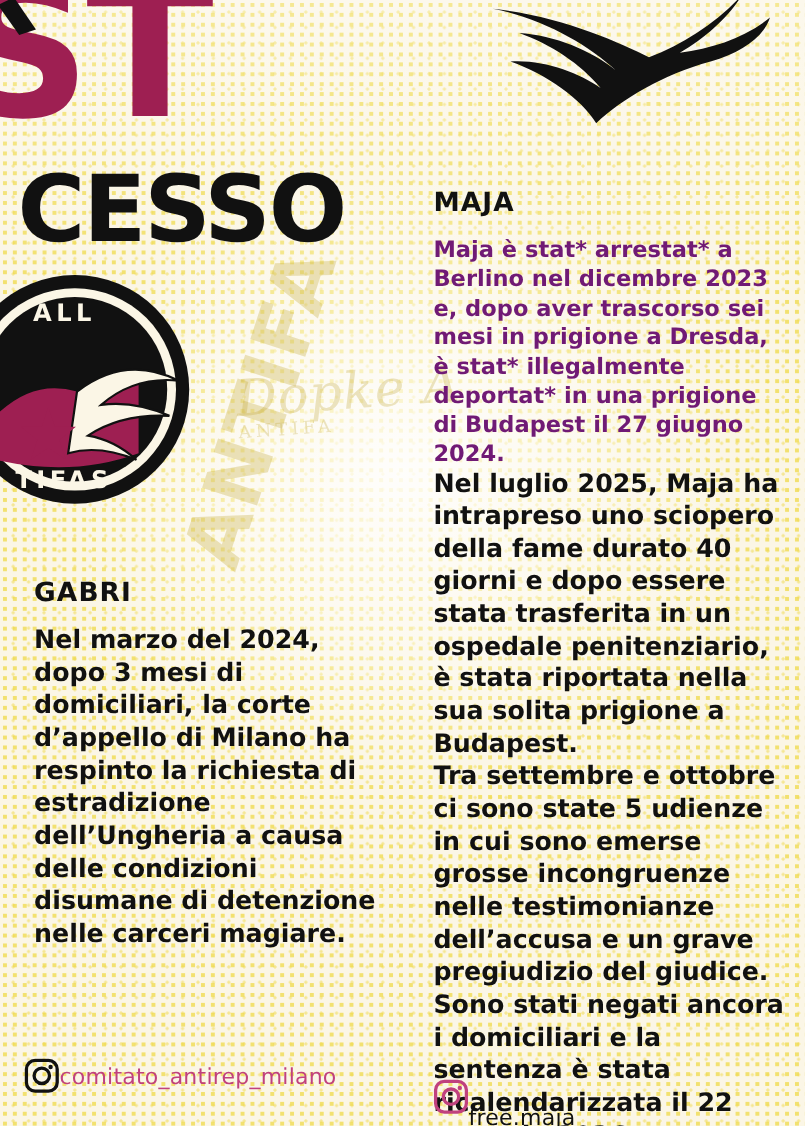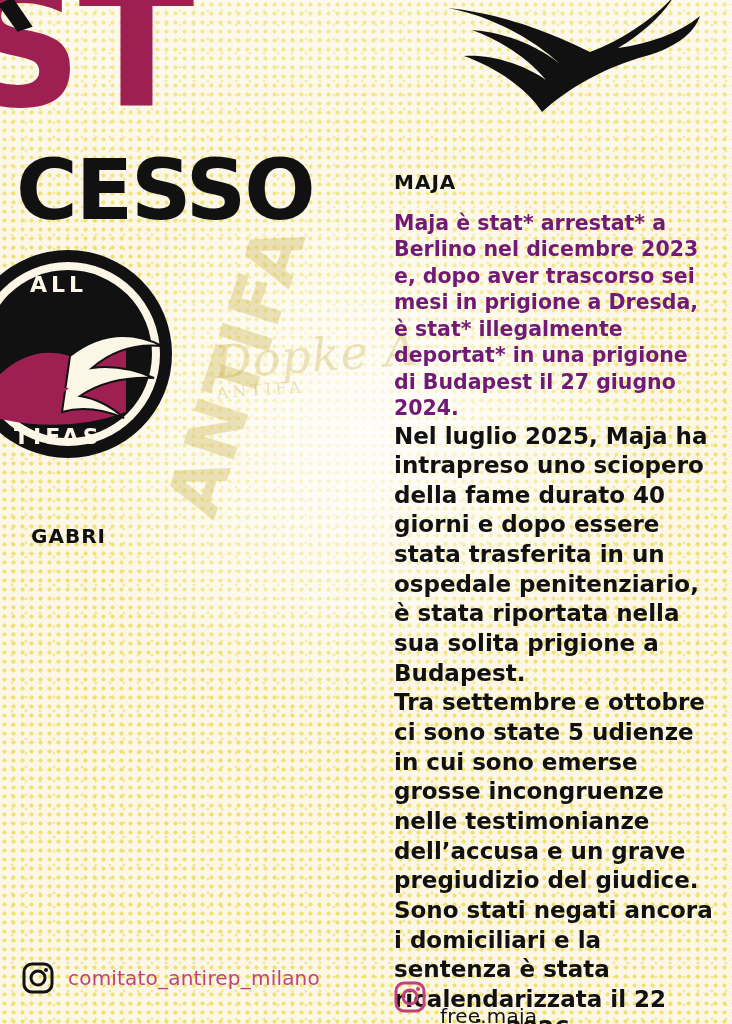--- a/index.html
+++ b/index.html
@@ -102,21 +102,21 @@
   .logo{position:absolute;left:-48px;top:238px;width:232px;height:232px;}
 
   
   .col{position:absolute;}
   .col-left{left:31px;top:524px;width:330px;}
   .col-right{left:394px;top:170px;width:320px;}
 
   .col-title{
     font-family:"DejaVu Sans", sans-serif;
     font-weight:bold;
-    font-size:20px;
+    font-size:24px;
     letter-spacing:1px;
     color:#111;
     margin:0 0 16px 0;
   }
   .lead{
     font-family:"DejaVu Sans", sans-serif;
     font-weight:bold;
     font-size:20.5px;
     line-height:1.29;
     color:#701a75;
@@ -128,21 +128,21 @@
     font-size:23px;
     line-height:1.29;
     color:#111;
     margin:0;
   }
   .body-text p{margin:0;}
 
   
   .ig{
     position:absolute;
-    display:flex;align-items:center;gap:14px;
+    display:flex;align-items:center;
   }
   .ig-left{left:22px;top:962px;}
   .ig-right{left:394px;top:966px;}
   .ig-glyph{width:32px;height:32px;flex:none;}
   .ig-handle{
     font-family:"DejaVu Sans", sans-serif;
     font-size:20px;
     color:#c0417e;
     letter-spacing:.2px;
   }
@@ -181,20 +181,21 @@
   <path d="M44 140 q34 -34 74 -22 q32 10 56 -14 l0 70 q-60 22 -130 6 Z" fill="#9e1f52"></path>
   <path d="M118 118 q44 -34 92 -10 q-40 -4 -70 22 q30 -4 62 10 q-44 -2 -74 18 q24 4 44 22 q-34 -14 -62 -6 Z" fill="#fbf6e6" stroke="#111" stroke-width="2"></path>
   <path d="M92 132 l6 18 l19 0 l-15 12 l6 18 l-16 -11 l-16 11 l6 -18 l-15 -12 l19 0 Z" fill="#9e1f52"></path>
   <text x="78" y="54" fill="#fbf6e6" font-family="DejaVu Sans, sans-serif" font-size="22" font-weight="bold" letter-spacing="4">ALL</text>
   <text x="62" y="206" fill="#fbf6e6" font-family="DejaVu Sans, sans-serif" font-size="22" font-weight="bold" letter-spacing="4">TIFAS</text>
 </svg>
 
 <div class="col col-left">
   <h2 class="col-title">GABRI</h2>
   <div class="body-text">
+    <p>Nel marzo del 2024, dopo 3 mesi di domiciliari, la corte d’appello di Milano ha respinto la richiesta di estradizione dell’Ungheria a causa delle condizioni disumane di detenzione nelle carceri magiare.</p>
   </div>
 </div>
 
 <div class="col col-right">
   <h2 class="col-title">MAJA</h2>
   <p class="lead">Maja è stat* arrestat* a Berlino nel dicembre 2023 e, dopo aver trascorso sei mesi in prigione a Dresda, è stat* illegalmente deportat* in una prigione di Budapest il 27 giugno 2024.</p>
   <div class="body-text">
     <p>Nel luglio 2025, Maja ha intrapreso uno sciopero della fame durato 40 giorni e dopo essere stata trasferita in un ospedale penitenziario, è stata riportata nella sua solita prigione a Budapest.</p>
     <p>Tra settembre e ottobre ci sono state 5 udienze in cui sono emerse grosse incongruenze nelle testimonianze dell’accusa e un grave pregiudizio del giudice. Sono stati negati ancora i domiciliari e la sentenza è stata ricalendarizzata il 22 gennaio 2026 allungando ancora la detenzione preventiva di Maja.</p>
   </div>

